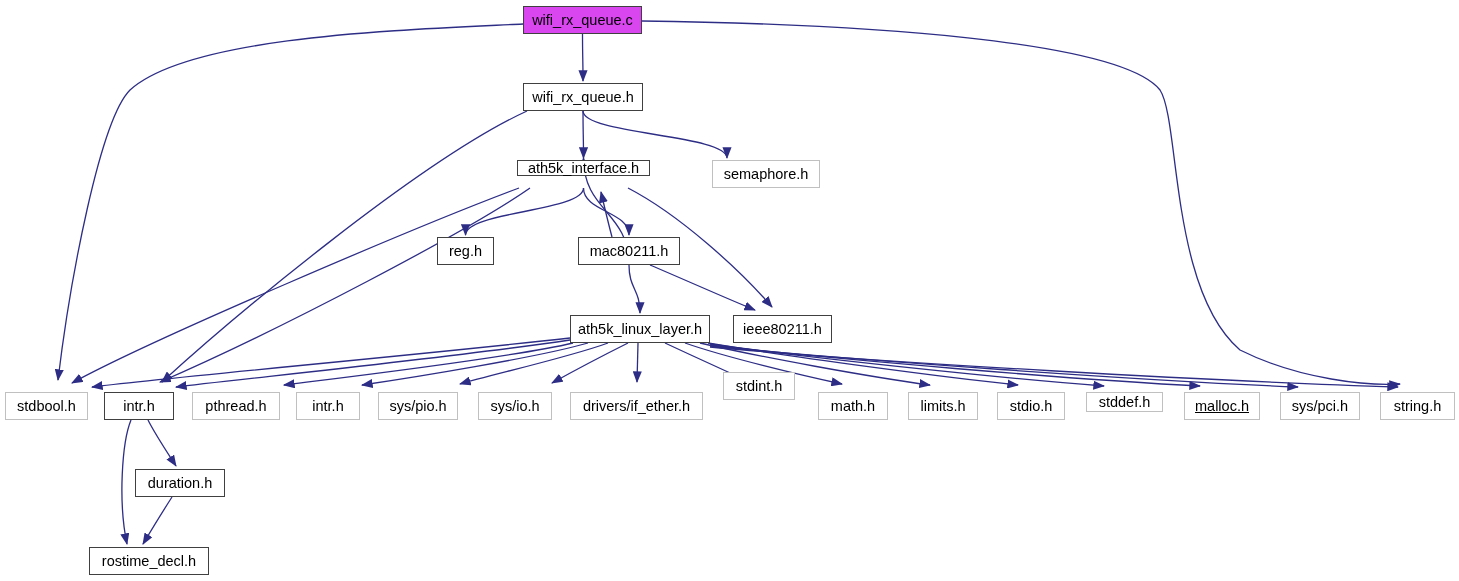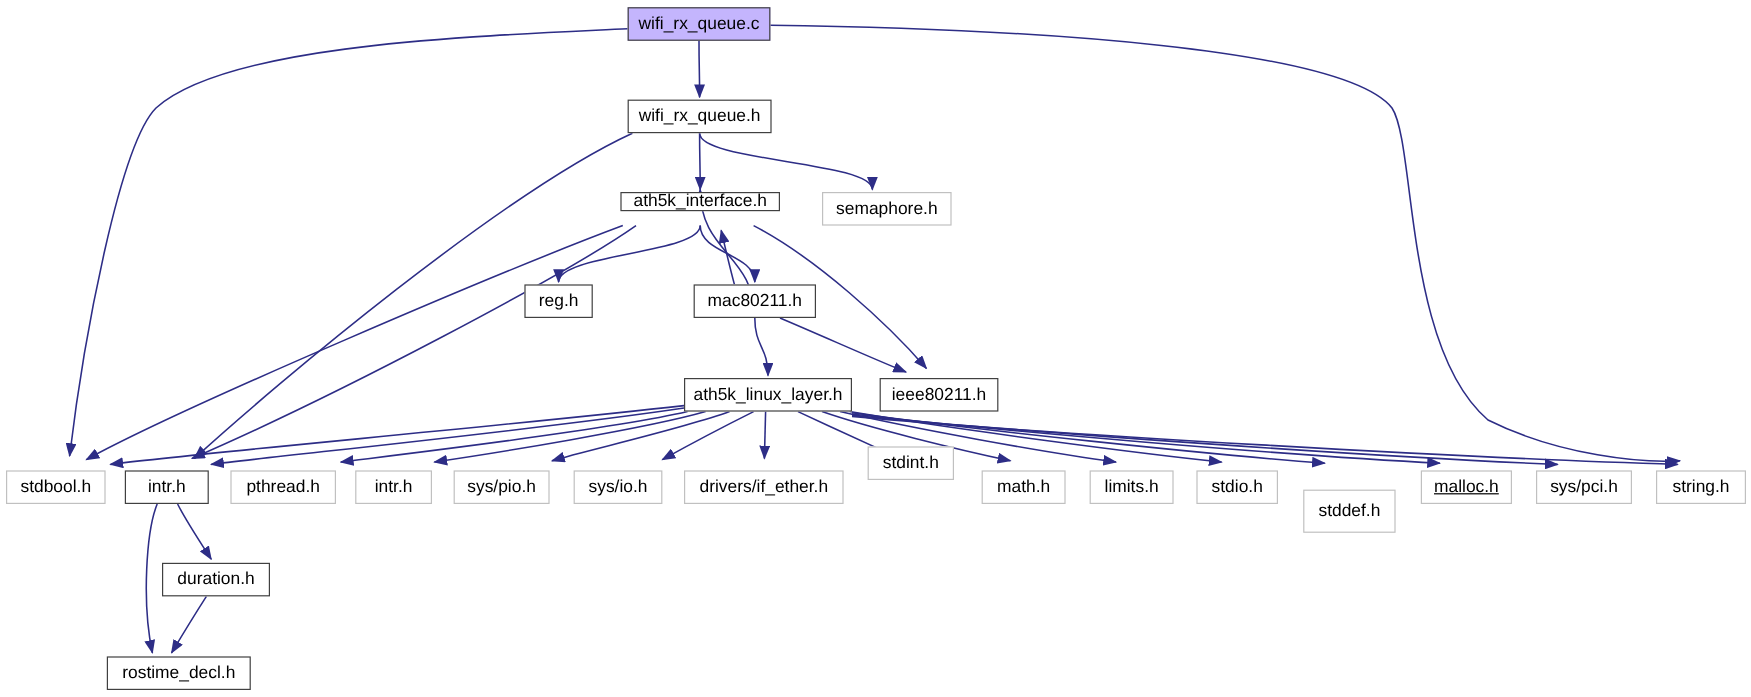--- a/index.html
+++ b/index.html
@@ -3,21 +3,21 @@
 <meta charset="utf-8">
 <style>
   html,body{margin:0;padding:0;background:#ffffff;}
   body{font-family:"Liberation Sans","DejaVu Sans",sans-serif;}
   #graph-canvas{position:relative;width:1459px;height:581px;overflow:hidden;background:#ffffff;}
   #edge-layer{position:absolute;left:0;top:0;width:1459px;height:581px;}
   .node{position:absolute;box-sizing:border-box;display:flex;align-items:center;justify-content:center;
         background:#ffffff;border:1px solid #c0c0c0;color:#000000;font-size:14.5px;line-height:1;
         white-space:nowrap;letter-spacing:0px;}
   .node.bold{border:1.5px solid #404040;}
-  .node.root{background:#c4b5fd;border:1.5px solid #404040;}
+  .node.root{background:#d946ef;border:1.5px solid #404040;}
   .node-label{pointer-events:none;}
 </style>
 </head>
 <body>
 
 <div id="graph-canvas">
   <svg id="edge-layer" width="1459" height="581" viewBox="0 0 1459 581" xmlns="http://www.w3.org/2000/svg">
     <defs>
       <marker id="arrowhead" markerWidth="9" markerHeight="7" refX="8.2" refY="3.5" orient="auto" markerUnits="strokeWidth">
         <polygon points="0,0 9,3.5 0,7" fill="#2d2d86"></polygon>
@@ -62,21 +62,21 @@
   <div id="nodes-layer">
       <div class="node root" style="left: 523px; top: 6px; width: 119px; height: 28px;">
         <span class="node-label">wifi_rx_queue.c</span>
       </div>
       <div class="node bold" style="left: 523px; top: 83px; width: 120px; height: 28px;">
         <span class="node-label">wifi_rx_queue.h</span>
       </div>
       <div class="node bold" style="left: 517px; top: 160px; width: 133px; height: 16px;">
         <span class="node-label">ath5k_interface.h</span>
       </div>
-      <div class="node leaf" style="left: 685px; top: 160px; width: 108px; height: 28px;">
+      <div class="node leaf" style="left: 712px; top: 160px; width: 108px; height: 28px;">
         <span class="node-label">semaphore.h</span>
       </div>
       <div class="node bold" style="left: 437px; top: 237px; width: 57px; height: 28px;">
         <span class="node-label">reg.h</span>
       </div>
       <div class="node bold" style="left: 578px; top: 237px; width: 102px; height: 28px;">
         <span class="node-label">mac80211.h</span>
       </div>
       <div class="node bold" style="left: 570px; top: 315px; width: 140px; height: 28px;">
         <span class="node-label">ath5k_linux_layer.h</span>
@@ -110,21 +110,21 @@
       </div>
       <div class="node leaf" style="left: 818px; top: 392px; width: 70px; height: 28px;">
         <span class="node-label">math.h</span>
       </div>
       <div class="node leaf" style="left: 908px; top: 392px; width: 70px; height: 28px;">
         <span class="node-label">limits.h</span>
       </div>
       <div class="node leaf" style="left: 997px; top: 392px; width: 68px; height: 28px;">
         <span class="node-label">stdio.h</span>
       </div>
-      <div class="node leaf" style="left: 1086px; top: 408px; width: 77px; height: 36px; justify-content: center;">
+      <div class="node leaf" style="left: 1086px; top: 392px; width: 77px; height: 20px; justify-content: center;">
         <span class="node-label">stddef.h</span>
       </div>
       <div class="node leaf" style="left: 1184px; top: 392px; width: 76px; height: 28px; text-decoration: underline;">
         <span class="node-label">malloc.h</span>
       </div>
       <div class="node leaf" style="left: 1280px; top: 392px; width: 80px; height: 28px;">
         <span class="node-label">sys/pci.h</span>
       </div>
       <div class="node leaf" style="left: 1380px; top: 392px; width: 75px; height: 28px;">
         <span class="node-label">string.h</span>

